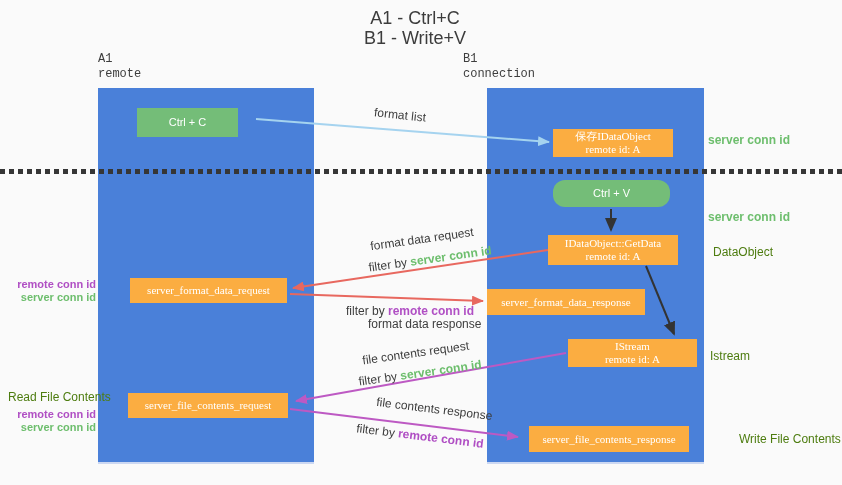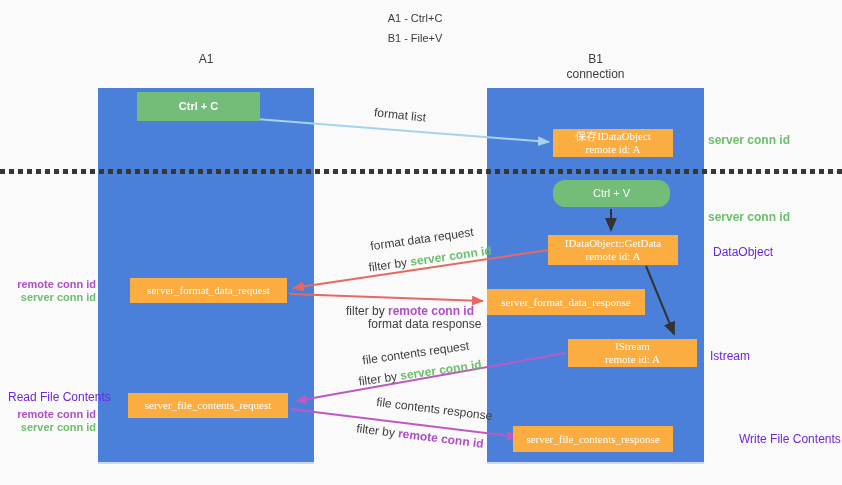--- a/index.html
+++ b/index.html
@@ -3,72 +3,73 @@
 <meta charset="utf-8">
 <style>
   html,body{margin:0;padding:0;}
   body{font-family:"Liberation Sans",sans-serif;background:#fafafa;}
   #stage{position:relative;width:842px;height:485px;background:#fafafa;overflow:hidden;}
 
   .lane{position:absolute;top:88px;width:216px;height:374px;background:#4a80d9;border-bottom:2px solid #ccd8f2;}
   #lane-left{left:98px;}
   #lane-right{left:487px;width:217px;}
 
-  .lane-header{position:absolute;top:52px;text-align:center;font-size:12px;line-height:15px;color:#3d3d3d;}
+  .lane-header{position:absolute;top:52px;text-align:left;font-size:12px;line-height:15px;color:#3d3d3d;font-family:Liberation Mono, monospace;}
   #lane-header-left{left:98px;width:216px;}
-  #lane-header-right{left:487px;width:217px;}
+  #lane-header-right{left:463px;width:217px;}
 
   #diagram-title{position:absolute;left:330px;top:8px;width:170px;text-align:center;
-    font-size:11px;line-height:20px;color:#3c3c3c;}
+    font-size:18px;line-height:20px;color:#3c3c3c;}
 
   #divider{position:absolute;left:0;top:169px;width:842px;height:5px;
     background:repeating-linear-gradient(90deg,#363636 0 5px,transparent 5px 9px);}
 
   svg.edges{position:absolute;left:0;top:0;pointer-events:none;}
 
   .node{position:absolute;display:flex;flex-direction:column;align-items:center;justify-content:center;
     color:#fff;font-size:11px;line-height:13px;text-align:center;}
   .node.green{background:#74bd78;}
   .node.orange{background:#fbad41;font-family:Liberation Serif, serif;}
 
-  #node-ctrl-c{left:137px;top:92px;width:123px;height:29px;font-weight:bold;}
+  #node-ctrl-c{left:137px;top:108px;width:101px;height:29px;}
   #node-save-dataobject{left:553px;top:129px;width:120px;height:28px;}
   #node-ctrl-v{left:553px;top:180px;width:117px;height:27px;border-radius:12px;}
   #node-getdata{left:548px;top:235px;width:130px;height:30px;}
   #node-format-request{left:130px;top:278px;width:157px;height:25px;}
   #node-format-response{left:487px;top:289px;width:158px;height:26px;}
   #node-istream{left:568px;top:339px;width:129px;height:28px;}
   #node-file-request{left:128px;top:393px;width:160px;height:25px;}
-  #node-file-response{left:513px;top:426px;width:160px;height:26px;justify-content:center;}
+  #node-file-response{left:529px;top:426px;width:160px;height:26px;justify-content:center;}
 
-  .ann{position:absolute;font-size:12px;color:#6d28d9;white-space:nowrap;}
+  .ann{position:absolute;font-size:12px;color:#4d7c0f;white-space:nowrap;}
   .ann.bold-green{color:#6dbe6d;font-weight:bold;}
   .ann-pair{position:absolute;left:8px;width:88px;text-align:right;font-size:11px;line-height:13px;font-weight:bold;white-space:nowrap;}
   .ann-pair .purple{color:#b04fc4;}
   .ann-pair .green{color:#6dbe6d;}
 
   .edge-label{position:absolute;font-size:12px;color:#3d3d3d;white-space:nowrap;}
   .edge-label .green{color:#6dbe6d;font-weight:bold;}
   .edge-label .purple{color:#b04fc4;font-weight:bold;}
   .rot-up{transform:rotate(-8deg);}
   .rot-dn{transform:rotate(7deg);}
   .rot-dn-sm{transform:rotate(6deg);}
 </style>
 </head>
 <body>
 
 <div id="stage">
 
   <div id="diagram-title">
     <div>A1 - Ctrl+C</div>
-    <div>B1 - File+V</div>
+    <div>B1 - Write+V</div>
   </div>
 
   <div class="lane-header" id="lane-header-left">
     <div>A1</div>
+    <div>remote</div>
   </div>
   <div class="lane-header" id="lane-header-right">
     <div>B1</div>
     <div>connection</div>
   </div>
 
   <div class="lane" id="lane-left"></div>
   <div class="lane" id="lane-right"></div>
 
   <div id="divider"></div>

